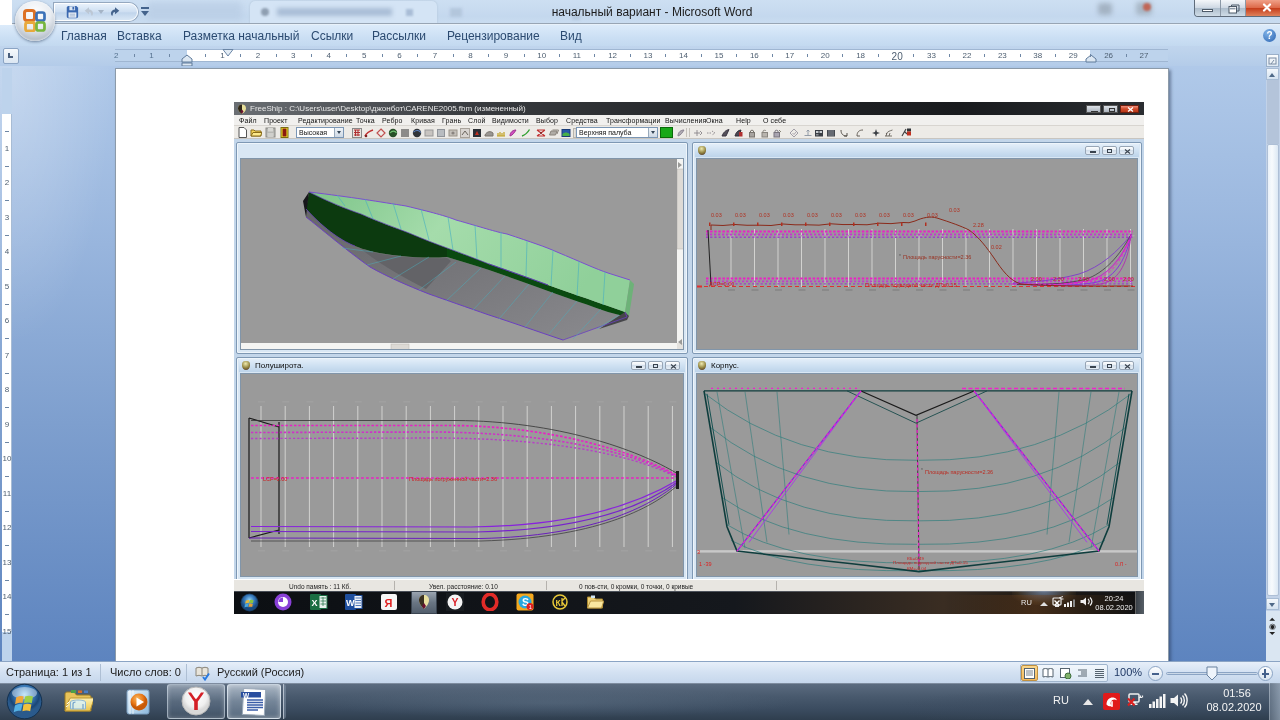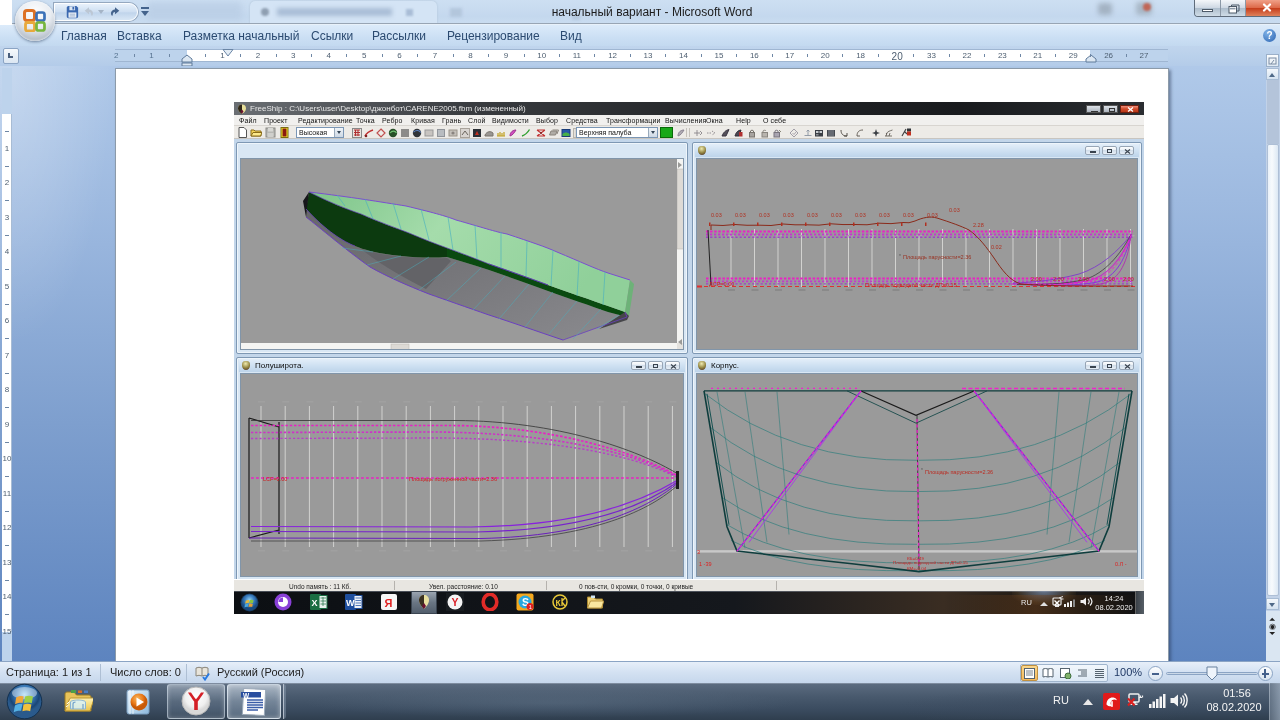--- a/index.html
+++ b/index.html
@@ -117,21 +117,21 @@
       <div class="abs" style="left:679.02px;top:5px;width:8px;text-align:center;font-size:8px;color:#4d5e70;">14</div>
       <div class="abs" style="left:714.45px;top:5px;width:8px;text-align:center;font-size:8px;color:#4d5e70;">15</div>
       <div class="abs" style="left:749.88px;top:5px;width:8px;text-align:center;font-size:8px;color:#4d5e70;">16</div>
       <div class="abs" style="left:785.31px;top:5px;width:8px;text-align:center;font-size:8px;color:#4d5e70;">17</div>
       <div class="abs" style="left:820.74px;top:5px;width:8px;text-align:center;font-size:8px;color:#4d5e70;">20</div>
       <div class="abs" style="left:856.17px;top:5px;width:8px;text-align:center;font-size:8px;color:#4d5e70;">18</div>
       <div class="abs" style="left:891.6px;top:5px;width:8px;text-align:center;font-size:10px;color:#4d5e70;">20</div>
       <div class="abs" style="left:927.03px;top:5px;width:8px;text-align:center;font-size:8px;color:#4d5e70;">33</div>
       <div class="abs" style="left:962.46px;top:5px;width:8px;text-align:center;font-size:8px;color:#4d5e70;">22</div>
       <div class="abs" style="left:997.89px;top:5px;width:8px;text-align:center;font-size:8px;color:#4d5e70;">23</div>
-      <div class="abs" style="left:1033.32px;top:5px;width:8px;text-align:center;font-size:8px;color:#4d5e70;">21</div>
+      <div class="abs" style="left:1033.32px;top:5px;width:8px;text-align:center;font-size:8px;color:#4d5e70;">38</div>
       <div class="abs" style="left:1068.75px;top:5px;width:8px;text-align:center;font-size:8px;color:#4d5e70;">29</div>
       <div class="abs" style="left:1104.1799999999998px;top:5px;width:8px;text-align:center;font-size:8px;color:#4d5e70;">26</div>
       <div class="abs" style="left:1139.6100000000001px;top:5px;width:8px;text-align:center;font-size:8px;color:#4d5e70;">27</div>
       <div class="abs" style="left:147.57px;top:5px;width:8px;text-align:center;font-size:8px;color:#55718f;">1</div>
       <div class="abs" style="left:112.14px;top:5px;width:8px;text-align:center;font-size:8px;color:#55718f;">2</div>
       <div class="abs" style="left:133.85500000000002px;top:8px;width:1px;height:3px;background:#6e87a5;"></div>
       <div class="abs" style="left:169.285px;top:8px;width:1px;height:3px;background:#6e87a5;"></div>
       <div class="abs" style="left:204.715px;top:8px;width:1px;height:3px;background:#6e87a5;"></div>
       <div class="abs" style="left:240.14499999999998px;top:8px;width:1px;height:3px;background:#6e87a5;"></div>
       <div class="abs" style="left:275.575px;top:8px;width:1px;height:3px;background:#6e87a5;"></div>
@@ -837,21 +837,21 @@
         <svg class="abs" style="left:830px;top:6px;" width="13" height="10">
           <rect x="0" y="7" width="2" height="3" fill="#f0f0f0"></rect>
           <rect x="3" y="5.5" width="2" height="4.5" fill="#f0f0f0"></rect>
           <rect x="6" y="4" width="2" height="6" fill="#f0f0f0"></rect>
           <rect x="9" y="2.5" width="2" height="7.5" fill="#888"></rect>
         </svg>
         <svg class="abs" style="left:846px;top:5px;" width="13" height="11">
           <path d="M0.5 4 H3 L6 1.5 V9.5 L3 7 H0.5 Z" fill="#f0f0f0"></path>
           <path d="M8 3 C9.5 4.5 9.5 6.5 8 8 M10 1.5 C12.5 4 12.5 7 10 9.5" stroke="#f0f0f0" stroke-width="1.1" fill="none"></path>
         </svg>
-        <div class="abs" style="left:860px;top:2.5px;font-size:7.5px;color:#f0f0f0;width:40px;text-align:center;">14:24</div>
+        <div class="abs" style="left:860px;top:2.5px;font-size:7.5px;color:#f0f0f0;width:40px;text-align:center;">20:24</div>
         <div class="abs" style="left:855px;top:12px;font-size:7.5px;color:#f0f0f0;width:50px;text-align:center;">08.02.2020</div>
         <div class="abs" style="left:901px;top:0;width:1px;height:23px;background:#666;"></div>
         <div class="abs" style="left:902px;top:0;width:8px;height:23px;background:linear-gradient(90deg,#3a4148,#565e66);"></div>
       </div>
   <div class="abs" style="left:852px;top:2.5px;width:15px;height:8px;background:linear-gradient(#dde2e8,#aab2bc);border:1px solid #555;">
         <div class="abs" style="left:4px;top:5px;width:7px;height:1.5px;background:#333;"></div>
       </div>
       <div class="abs" style="left:869px;top:2.5px;width:15px;height:8px;background:linear-gradient(#dde2e8,#aab2bc);border:1px solid #555;">
         <div class="abs" style="left:4.5px;top:2px;width:6px;height:4px;border:1px solid #333;"></div>
       </div>

